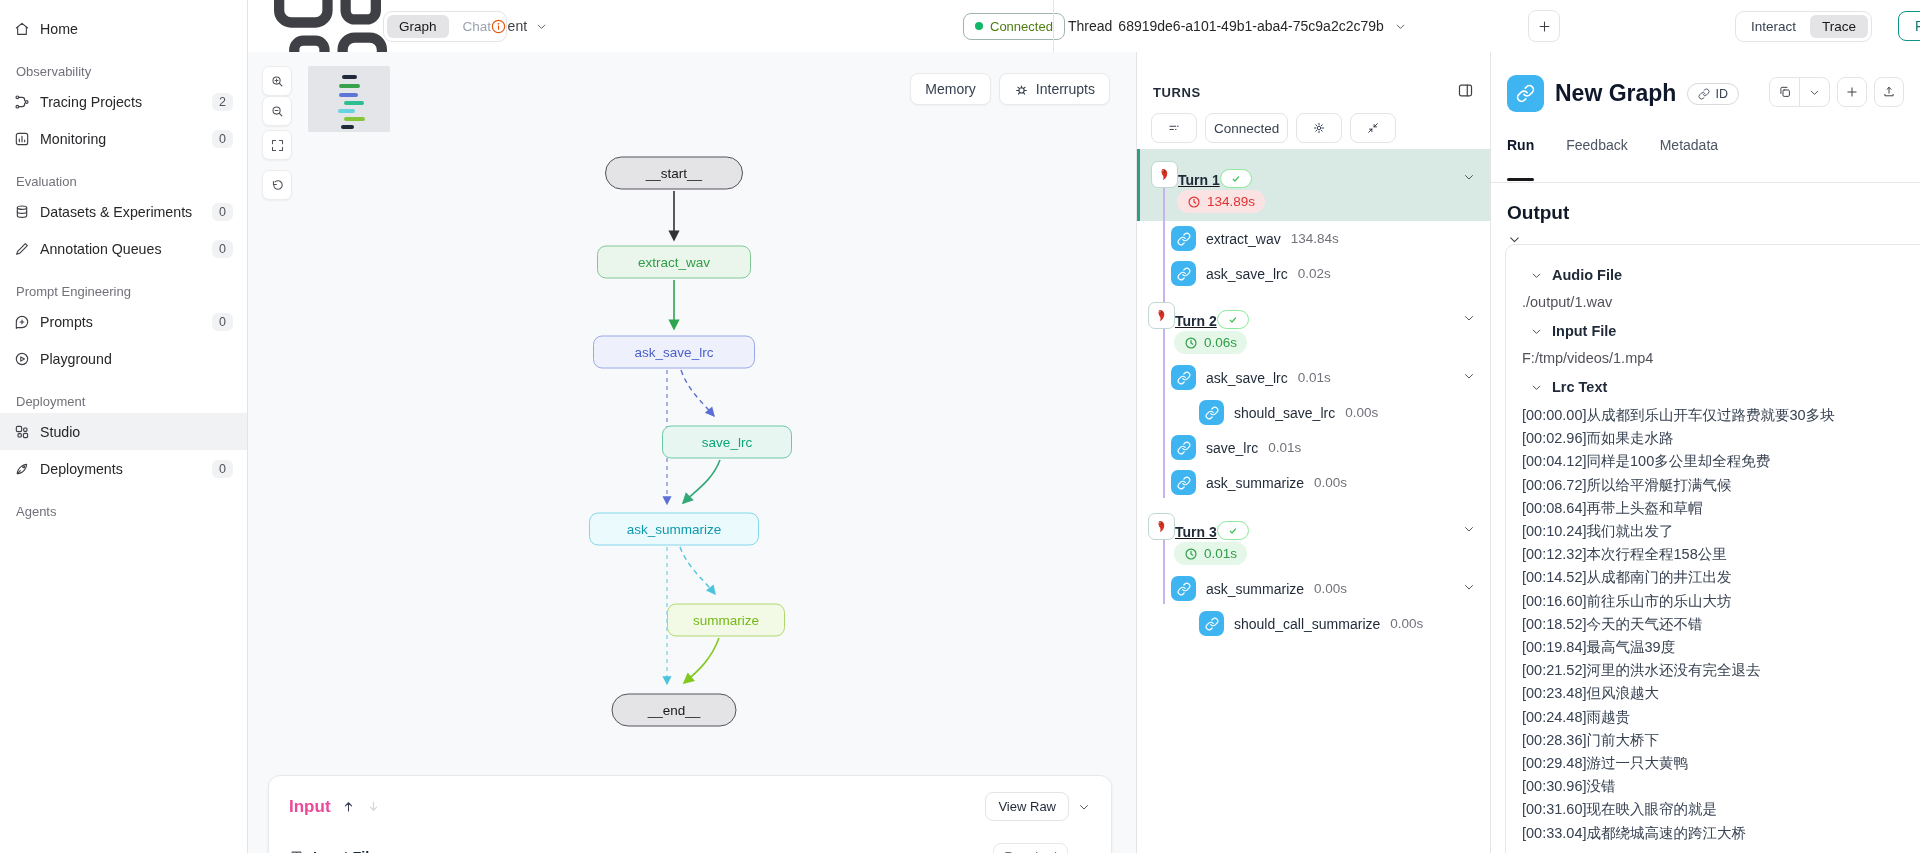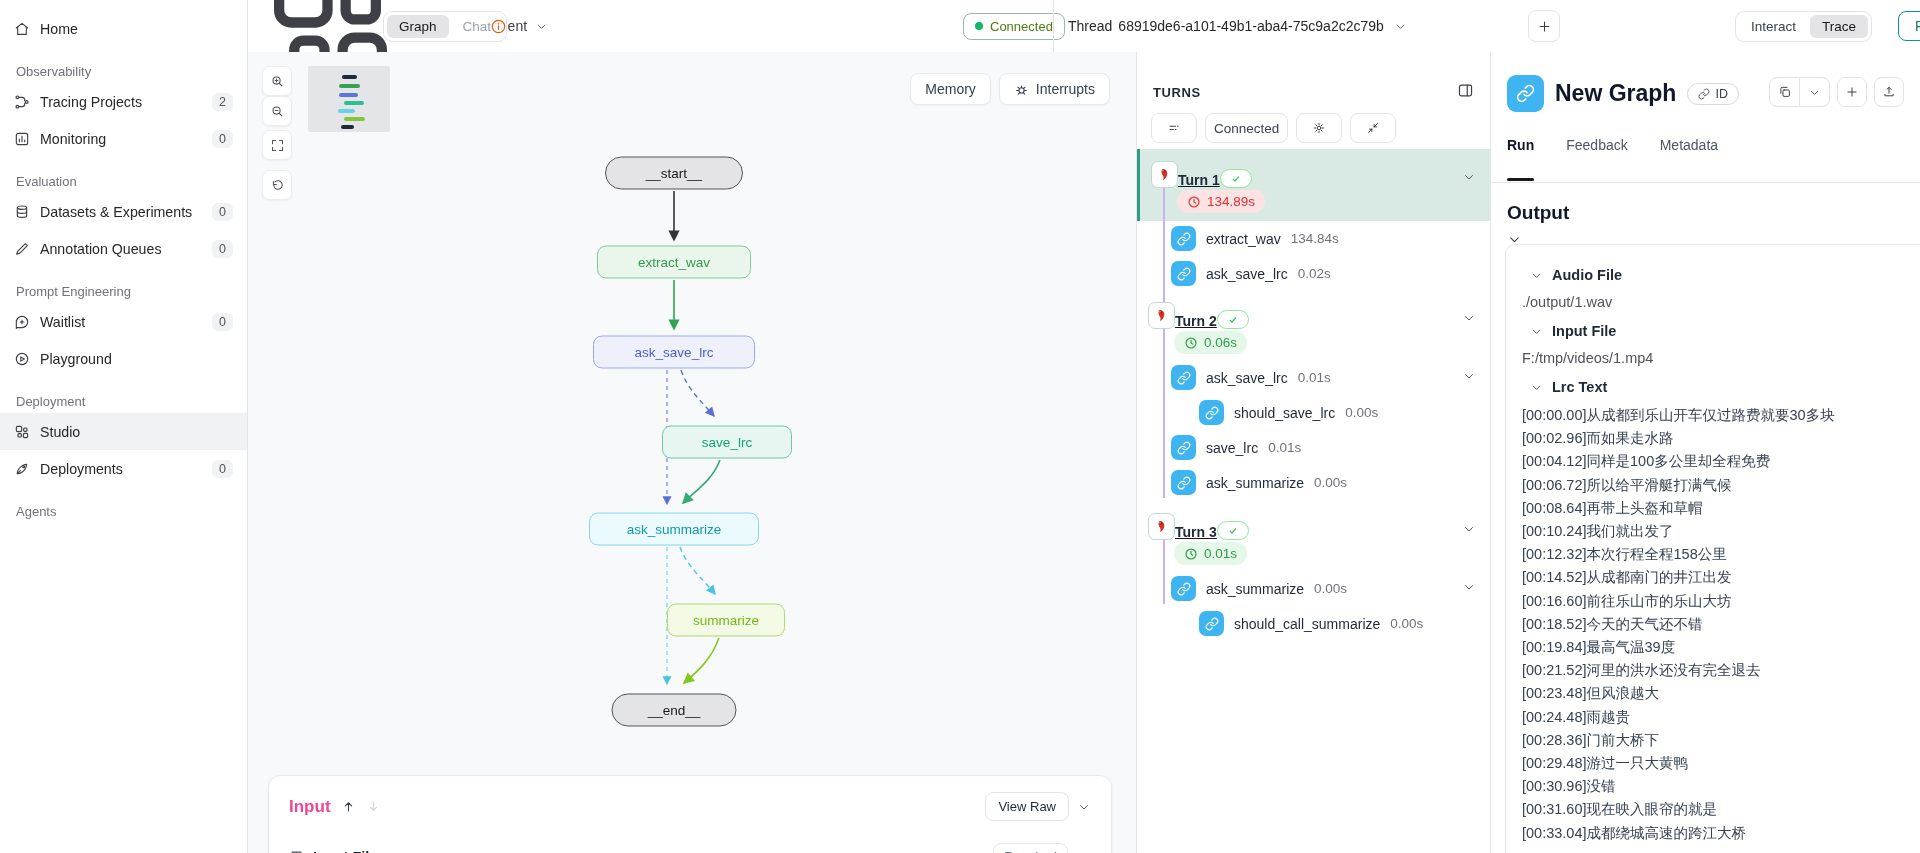--- a/index.html
+++ b/index.html
@@ -146,21 +146,21 @@
           </svg>
         <span class="lab">Annotation Queues</span>
         <span class="badge">0</span>
       </div>
       <div class="seclabel">Prompt Engineering</div>
       <div class="sbitem">
         <svg class="ic" viewBox="0 0 24 24">
             <path d="M20.5 12a8.5 8.5 0 01-8.5 8.5H4.5l-1 1V12A8.5 8.5 0 0112 3.5h0A8.5 8.5 0 0120.5 12z"></path>
             <path d="M12 9.2v5.6M9.2 12h5.6"></path>
           </svg>
-        <span class="lab">Waitlist</span>
+        <span class="lab">Prompts</span>
         <span class="badge">0</span>
       </div>
       <div class="sbitem">
         <svg class="ic" viewBox="0 0 24 24">
             <circle cx="12" cy="12" r="8.5"></circle>
             <path d="M10.2 8.8l5.4 3.2-5.4 3.2z"></path>
           </svg>
         <span class="lab">Playground</span>
       </div>
       <div class="seclabel">Deployment</div>

